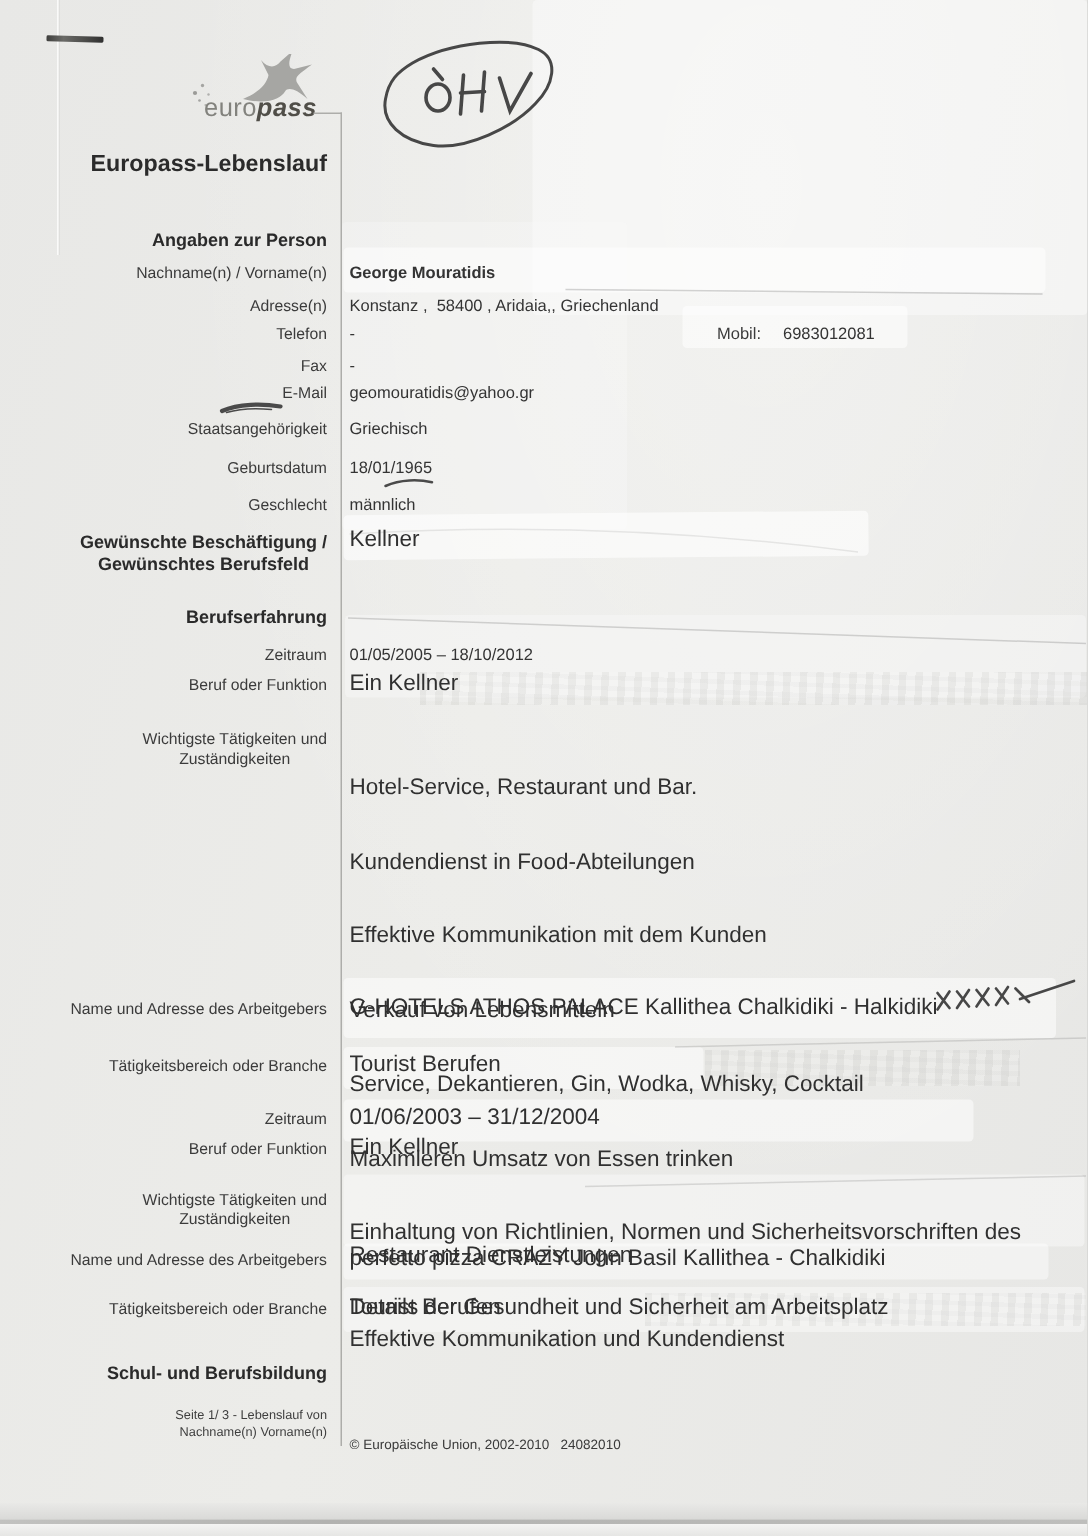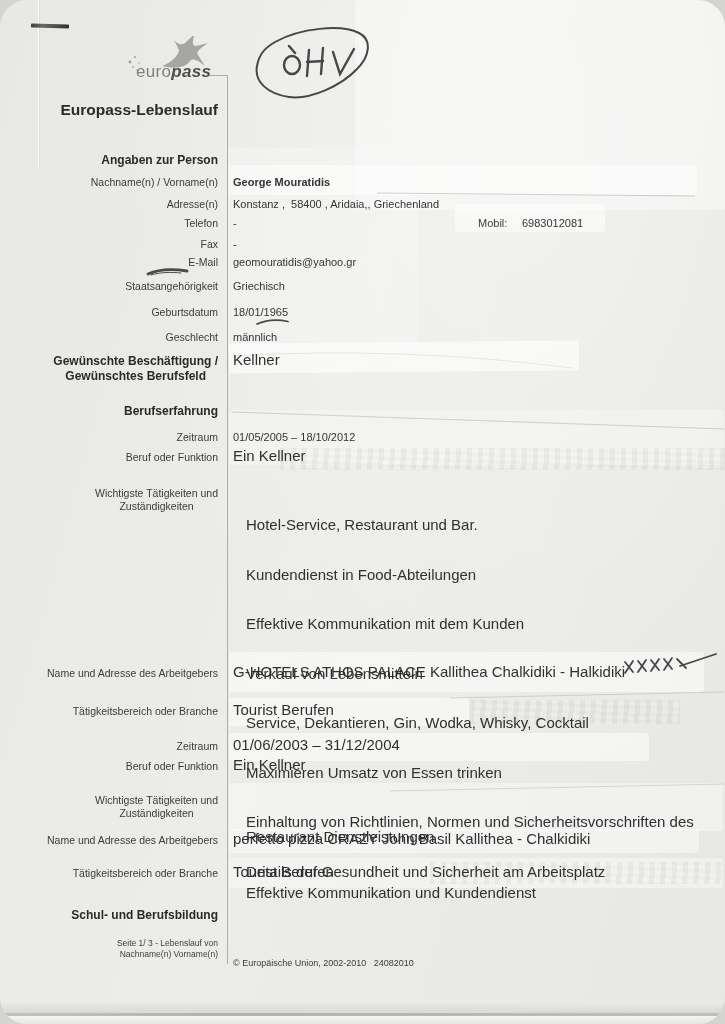--- a/index.html
+++ b/index.html
@@ -3,21 +3,20 @@
 <meta charset="utf-8">
 <style>
   html,body{margin:0;padding:0;background:#d4d4d2;}
   .page{
     position:relative;width:725px;height:1024px;margin:0 auto;overflow:hidden;
     background:
       radial-gradient(ellipse at 70% 12%, rgba(255,255,255,0.35), rgba(255,255,255,0) 55%),
       linear-gradient(105deg,#e8e8e6,#ecece9 45%,#e7e7e5);
     font-family:"Liberation Sans","DejaVu Sans",sans-serif;
     color:#2f2f2f;
-    border-radius:27px;
   }
   .wpatch{position:absolute;pointer-events:none;border-radius:3px;}
   .noise{position:absolute;pointer-events:none;
     background:
       repeating-linear-gradient(93deg, rgba(150,150,145,0.12) 0 5px, rgba(255,255,255,0.05) 5px 11px),
       repeating-linear-gradient(2deg, rgba(160,160,155,0.06) 0 3px, rgba(255,255,255,0.04) 3px 7px);
     opacity:.8;}
   .divider-v{position:absolute;left:227px;top:75px;width:1px;height:889px;background:#adadaa;}
   .connector-h{position:absolute;left:209px;top:75px;width:19px;height:1px;background:#adadaa;}
   .fold-line{position:absolute;left:38px;top:0;width:1px;height:170px;background:rgba(255,255,255,0.75);box-shadow:1px 0 0 rgba(0,0,0,0.04);}
@@ -33,21 +32,21 @@
   .row{position:absolute;left:0;width:725px;}
   .lbl{position:absolute;right:507px;top:0;font-size:10.5px;color:#3b3b3b;text-align:center;white-space:nowrap;}
   .lbl span{display:block;line-height:12.5px;}
   .lbl-bold{font-size:12px;font-weight:bold;color:#2a2a2a;}
   .lbl-bold span{line-height:15px;}
   .val{position:absolute;left:233px;top:0;font-size:11px;color:#343434;white-space:pre;text-align:center;}
   .val-bold{font-weight:bold;}
   .val-lg{font-size:15px;color:#303030;}
   .off4{top:4px;}
   .off3{top:3px;}
-  .tasks{position:absolute;left:246px;top:0;font-size:15px;line-height:16.5px;color:#303030;white-space:pre;}
+  .tasks{position:absolute;left:233px;top:0;font-size:15px;line-height:16.5px;color:#303030;white-space:pre;}
   .tasks2{line-height:18.5px;}
   .mobil-lbl{position:absolute;left:478px;top:0;font-size:11px;color:#3b3b3b;}
   .mobil-val{position:absolute;left:522px;top:0;font-size:11px;color:#343434;}
 
   .footer-left{position:absolute;right:507px;top:0;font-size:8.5px;color:#3e3e3e;text-align:right;white-space:nowrap;}
   .footer-left span{display:block;line-height:10.5px;}
   .footer-right{position:absolute;left:233px;top:0;font-size:9px;color:#3a3a3a;white-space:pre;}
   .footer-right span{display:block;line-height:11px;}
 
   .pen{position:absolute;}

